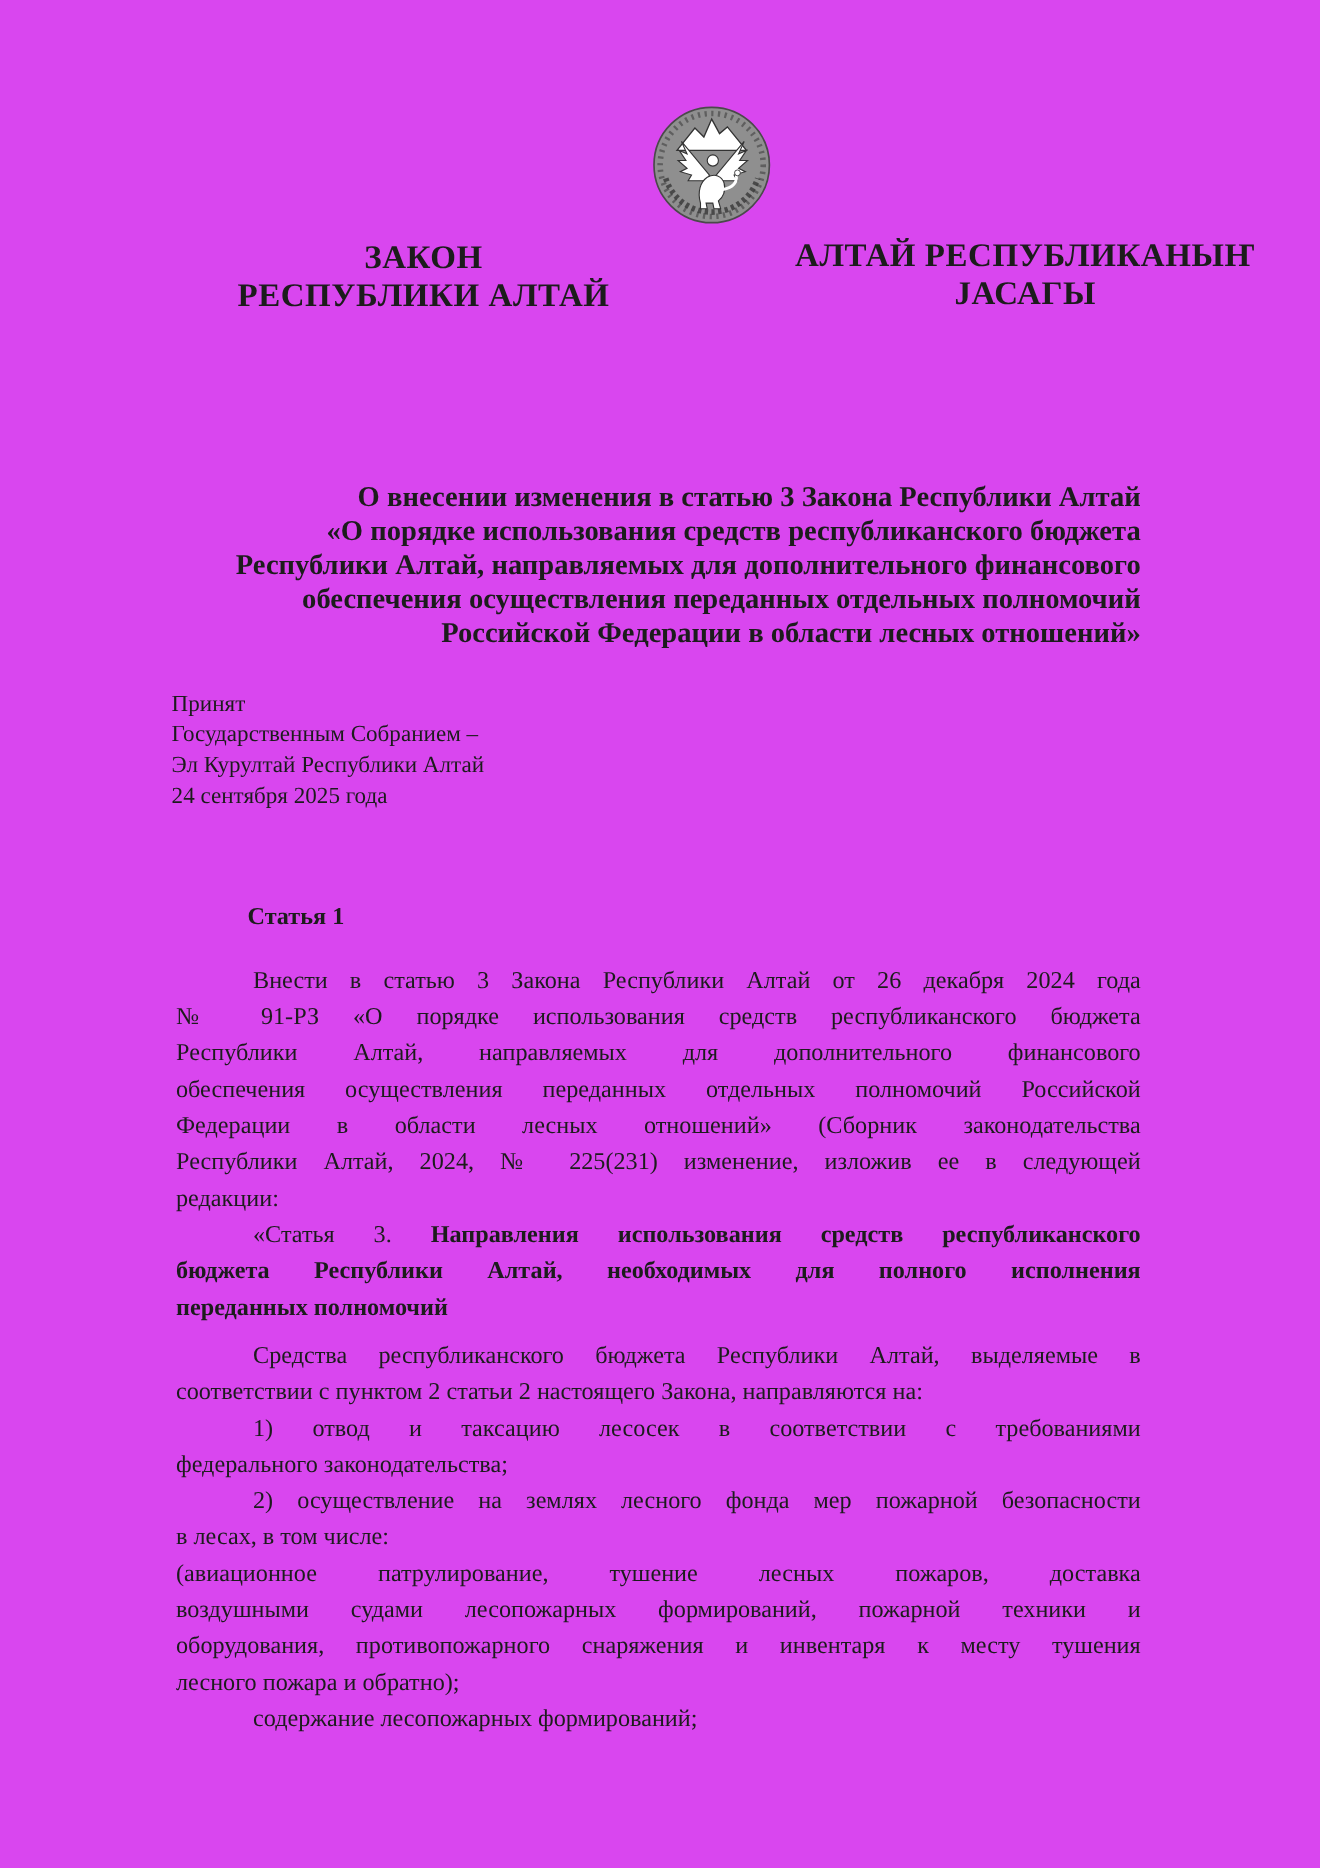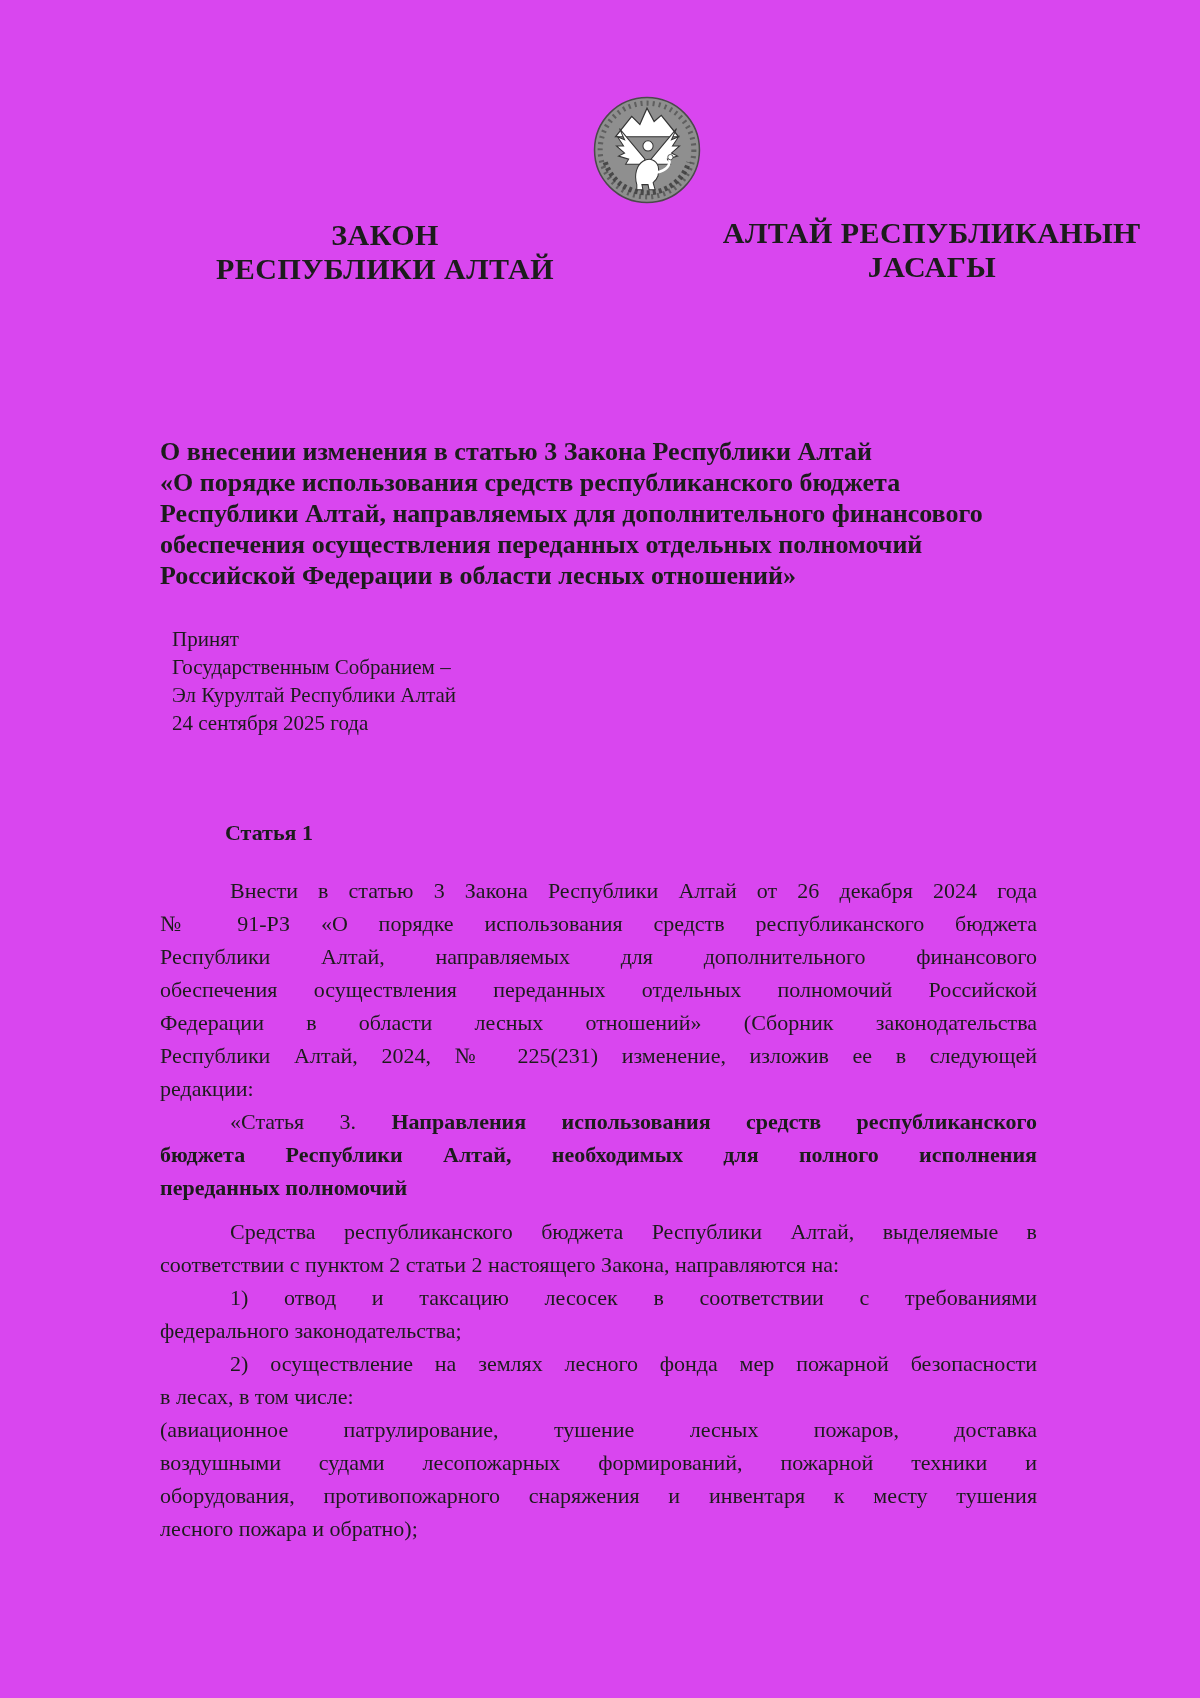--- a/index.html
+++ b/index.html
@@ -31,28 +31,28 @@
     letter-spacing: 0.5px;
     white-space: nowrap;
   }
   .mast-left  { left: 165px; width: 440px; }
   .mast-right { left: 712px; width: 440px; top: 216px; }
   .doc-title {
     position: absolute;
     left: 160px;
     top: 436px;
     width: 877px;
-    text-align: left;
+    text-align: right;
     font-weight: bold;
     font-size: 26px;
     line-height: 31px;
   }
   .adoption {
     position: absolute;
-    left: 172px;
+    left: 156px;
     top: 625px;
     width: 600px;
     font-size: 21px;
     line-height: 28px;
     text-align: left;
   }
   .article {
     position: absolute;
     left: 160px;
     top: 816px;
@@ -135,15 +135,16 @@
     <div class="e">федерального законодательства;</div>
 
     <div class="ln i">2) осуществление на землях лесного фонда мер пожарной безопасности</div>
     <div class="e">в лесах, в том числе:</div>
 
     <div class="ln">(авиационное патрулирование, тушение лесных пожаров, доставка</div>
     <div class="ln">воздушными судами лесопожарных формирований, пожарной техники и</div>
     <div class="ln">оборудования, противопожарного снаряжения и инвентаря к месту тушения</div>
     <div class="e">лесного пожара и обратно);</div>
 
+    <div class="e i">содержание лесопожарных формирований;</div>
   </div>
 
 </div>
 
 </body></html>

